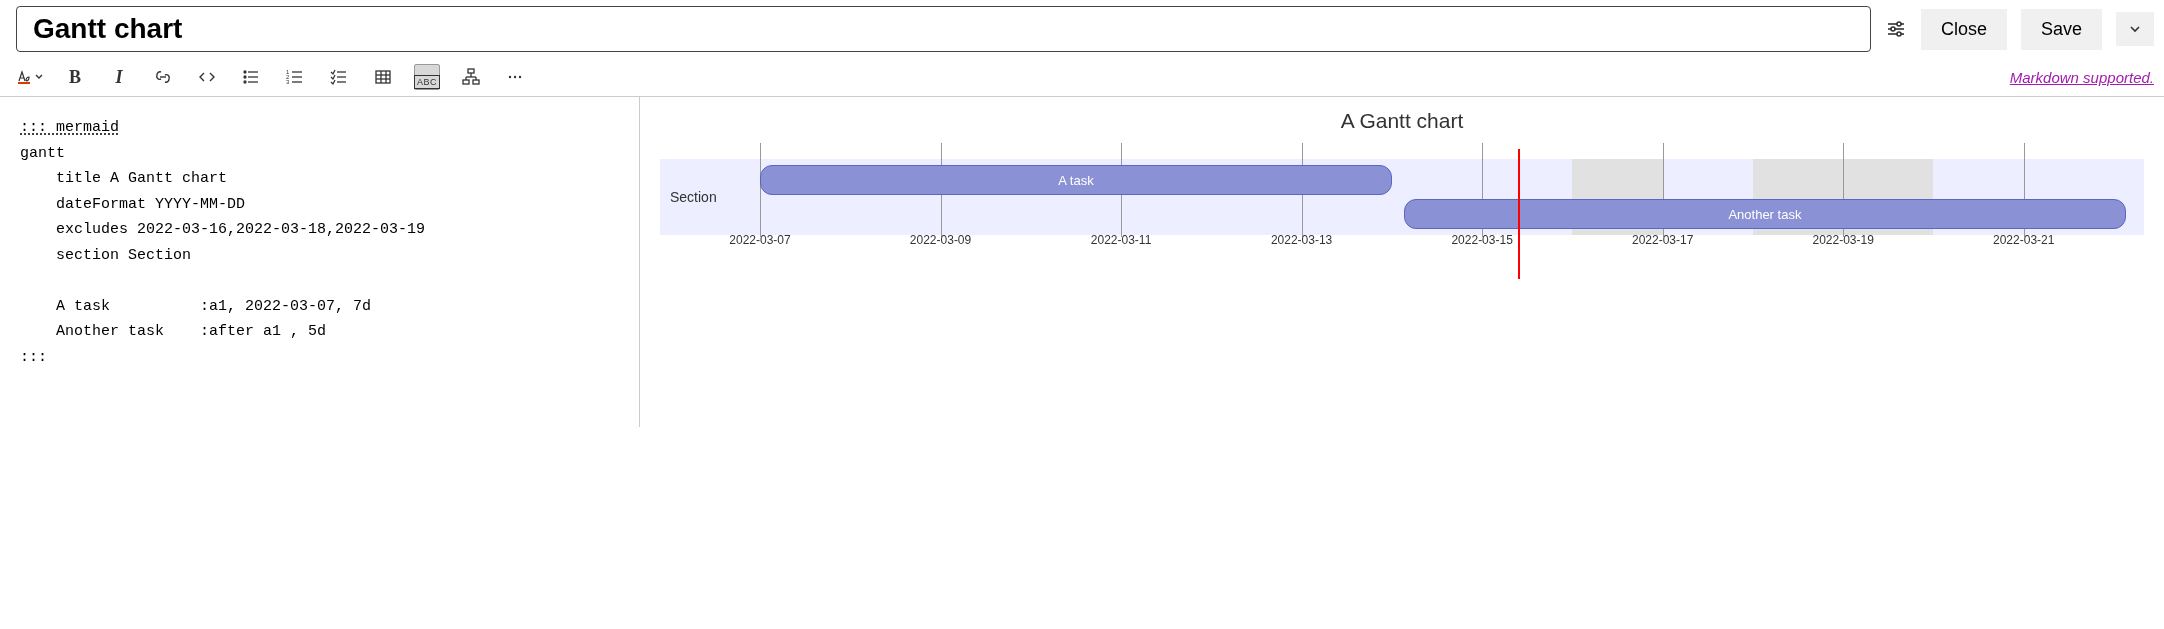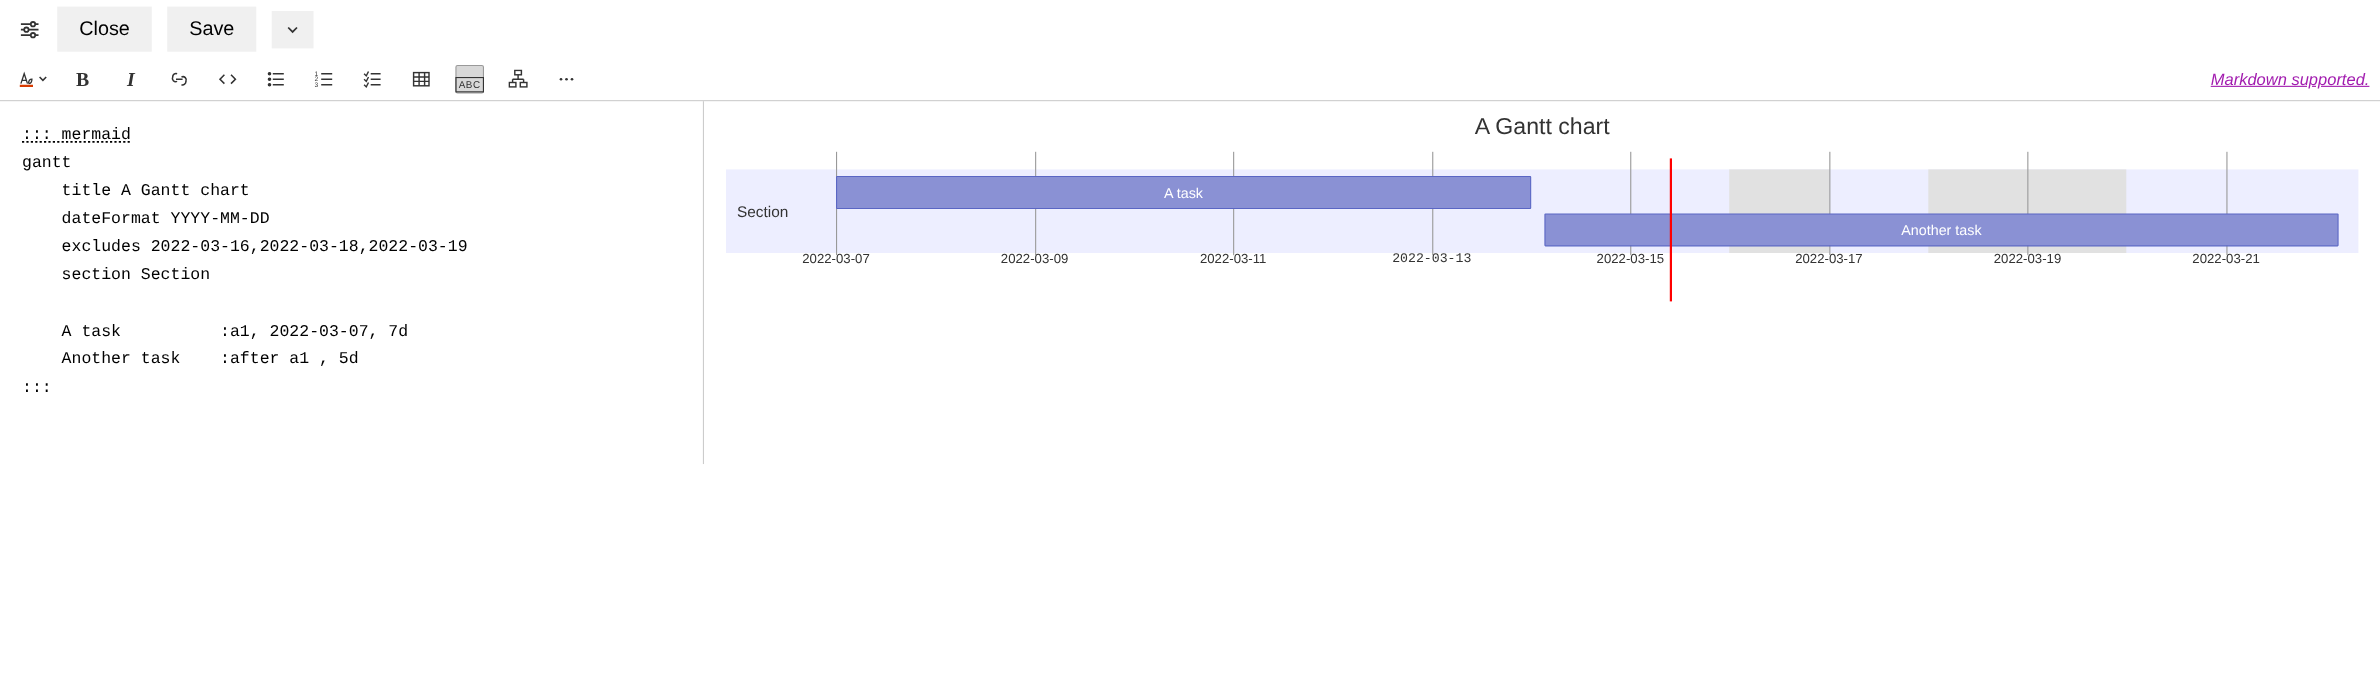--- a/index.html
+++ b/index.html
@@ -128,21 +128,21 @@
       top: 58px;
       transform: translateY(-50%);
       font-size: 14px;
       color: #333;
     }
     .task-bar {
       position: absolute;
       height: 30px;
       background: #8a91d4;
       border: 1px solid #5a66c4;
-      border-radius: 1px;
+      border-radius: 12px;
       display: flex;
       align-items: center;
       justify-content: center;
       color: #fff;
       font-size: 13px;
     }
     .excl-block {
       position: absolute;
       background: #e1e1e1;
       height: 76px;
@@ -169,20 +169,21 @@
       transform: translateX(-50%);
       top: 94px;
       white-space: nowrap;
     }
     svg { display: block; }
   </style>
 </head>
 <body>
 
 <div class="header">
+  <input class="title-box" value="Gantt chart" style="">
   <div class="config-icon">
     <svg width="20" height="20" viewBox="0 0 20 20" stroke="#333" stroke-width="1.6" fill="none">
       <line x1="2" y1="5" x2="18" y2="5"></line>
         <circle cx="13" cy="5" r="2" fill="#fff"></circle>
       <line x1="2" y1="10" x2="18" y2="10"></line>
         <circle cx="7" cy="10" r="2" fill="#fff"></circle>
       <line x1="2" y1="15" x2="18" y2="15"></line>
         <circle cx="13" cy="15" r="2" fill="#fff"></circle>
     </svg>
   </div>
@@ -308,21 +309,21 @@
         <div class="excl-block" style="left: 912.4px; width: 90.2667px;"></div>
         <div class="excl-block" style="left: 1092.93px; width: 90.2667px;"></div>
         <div class="excl-block" style="left: 1183.2px; width: 90.2667px;"></div>
         <div class="tick" style="left: 100px;"></div>
         <div class="tick-label" style="left: 100px;">2022-03-07</div>
         <div class="tick" style="left: 280.533px;"></div>
         <div class="tick-label" style="left: 280.533px;">2022-03-09</div>
         <div class="tick" style="left: 461.067px;"></div>
         <div class="tick-label" style="left: 461.067px;">2022-03-11</div>
         <div class="tick" style="left: 641.6px;"></div>
-        <div class="tick-label" style="left: 641.6px; font-family: Liberation Mono, monospace;">2022-03-13</div>
+        <div class="tick-label" style="left: 641.6px;">2022-03-13</div>
         <div class="tick" style="left: 822.133px;"></div>
         <div class="tick-label" style="left: 822.133px;">2022-03-15</div>
         <div class="tick" style="left: 1002.67px;"></div>
         <div class="tick-label" style="left: 1002.67px;">2022-03-17</div>
         <div class="tick" style="left: 1183.2px;"></div>
         <div class="tick-label" style="left: 1183.2px;">2022-03-19</div>
         <div class="tick" style="left: 1363.73px;"></div>
         <div class="tick-label" style="left: 1363.73px;">2022-03-21</div>
         <div class="task-bar" style="left: 100px; width: 631.867px; top: 26px;">A task</div>
         <div class="task-bar" style="left: 731.867px; width: 722.133px; top: 60px; margin-left: 12px;">Another task</div>

